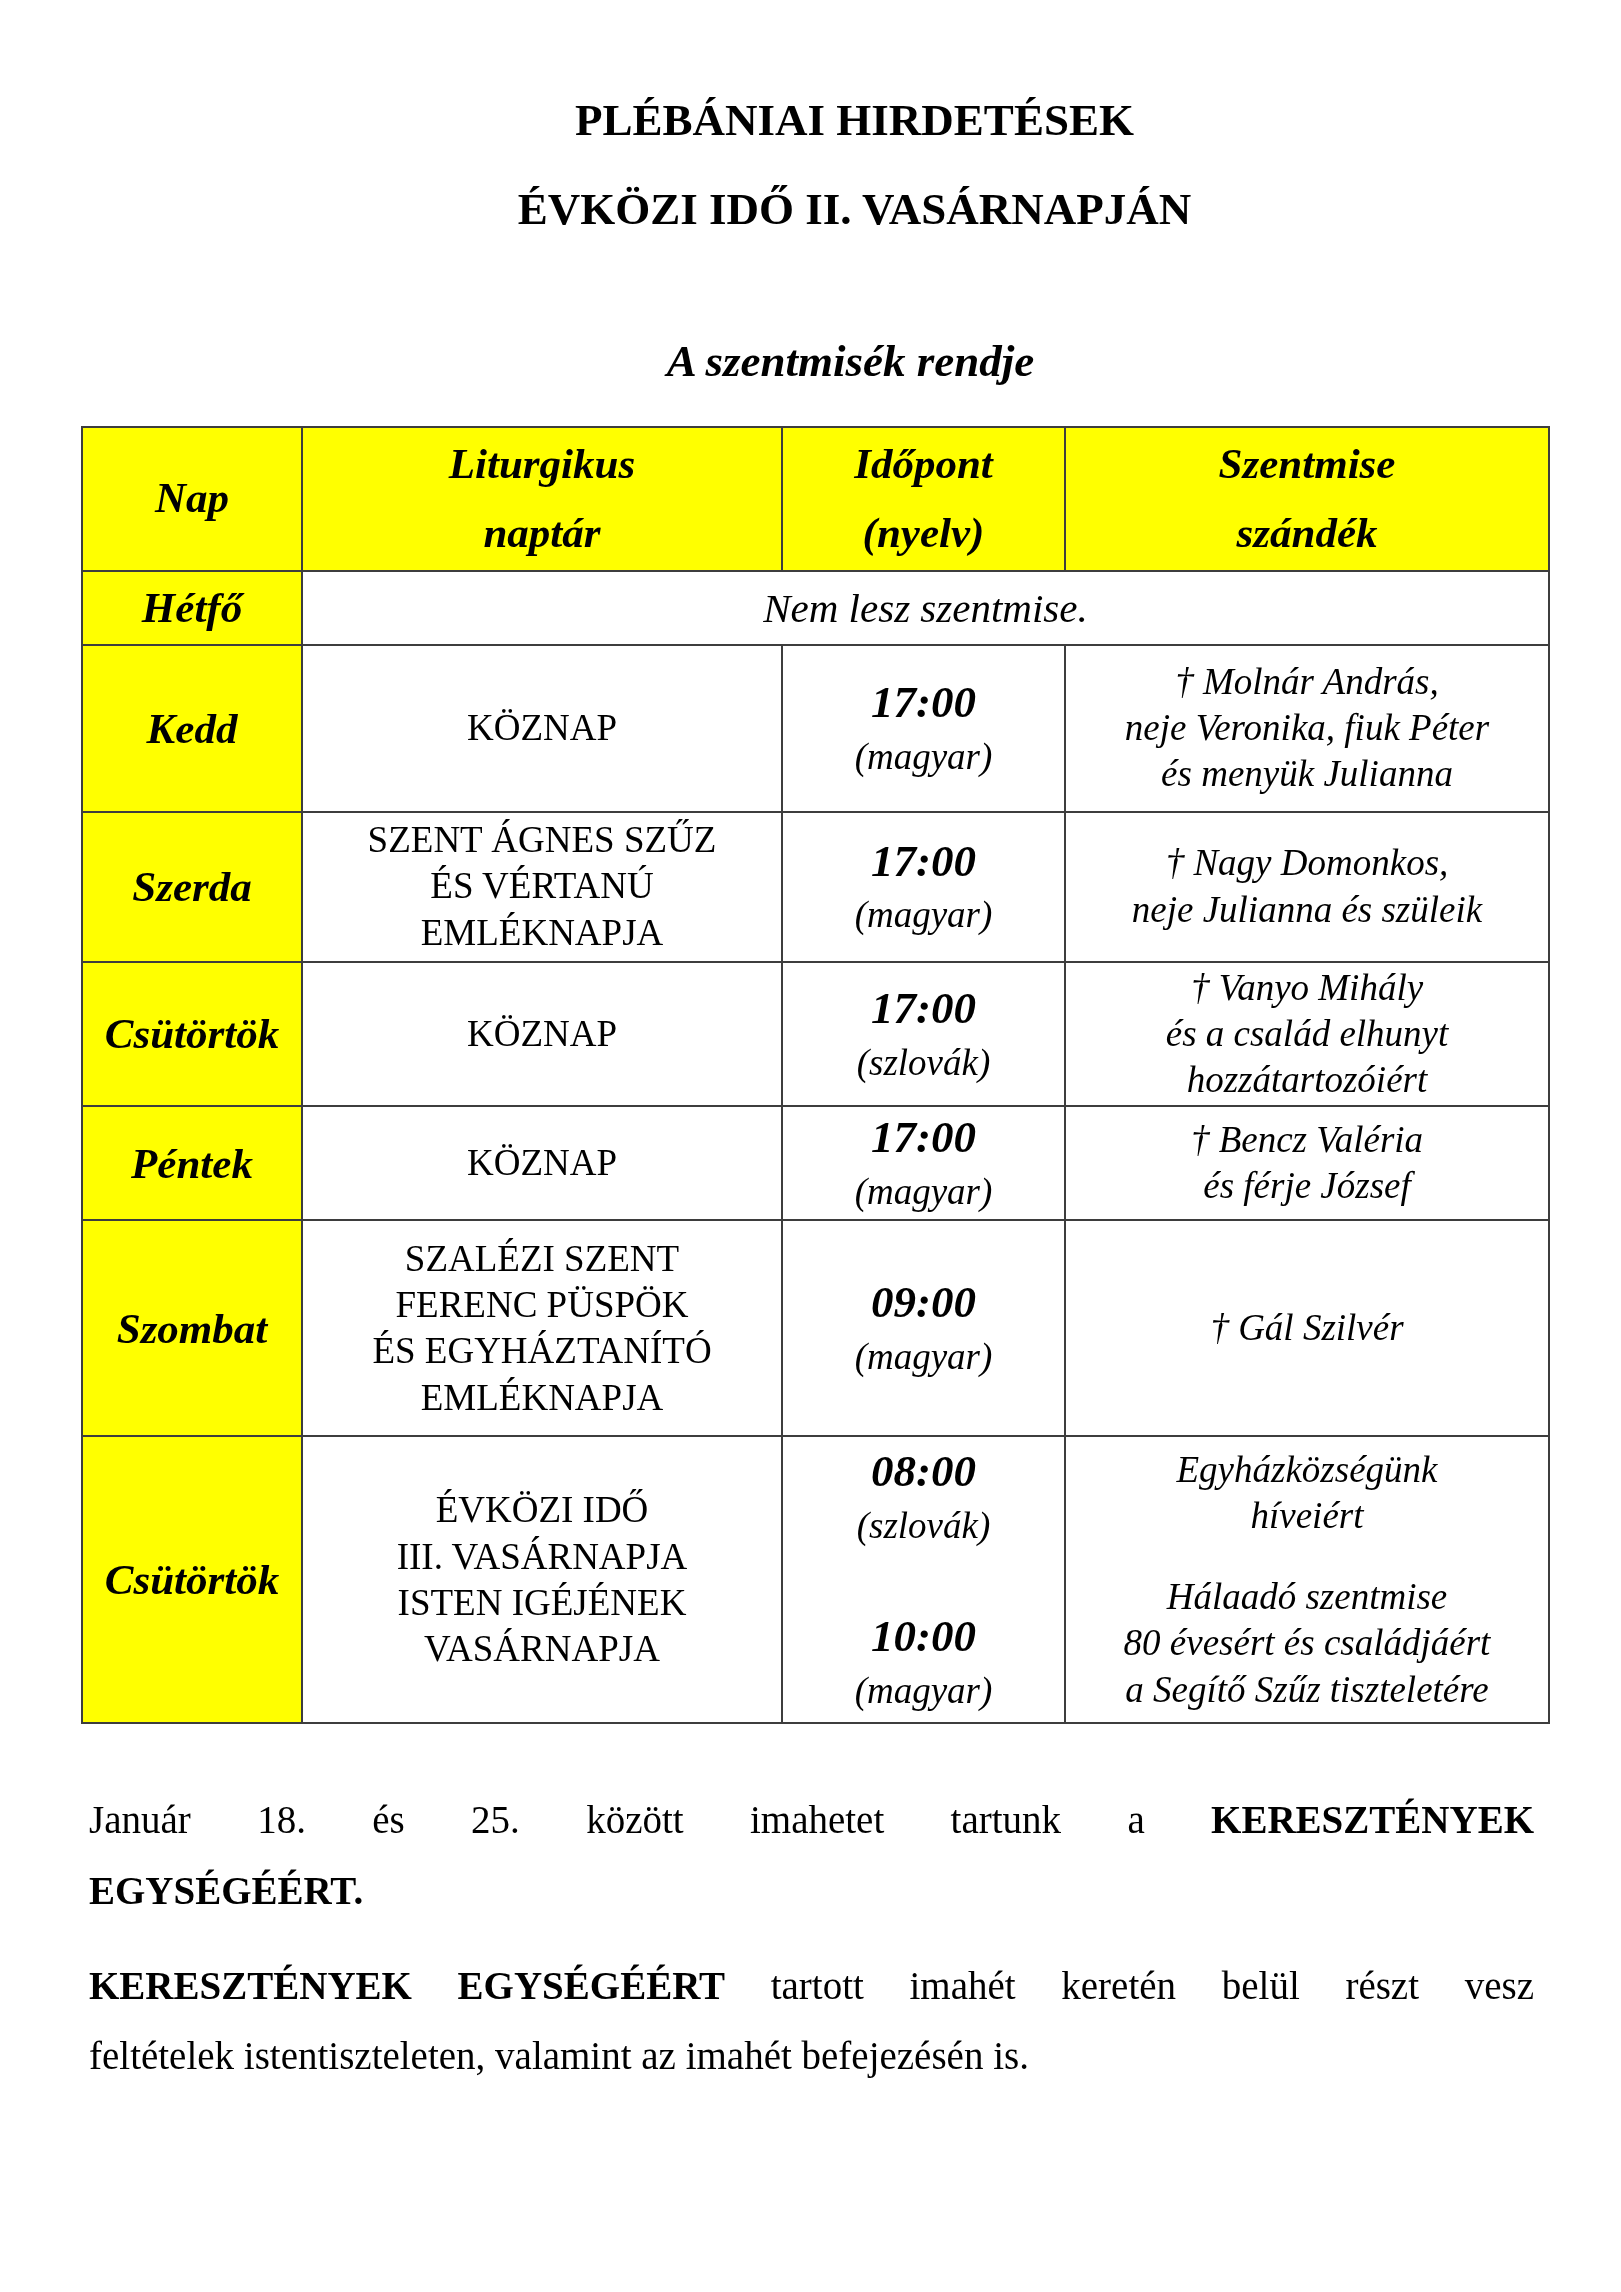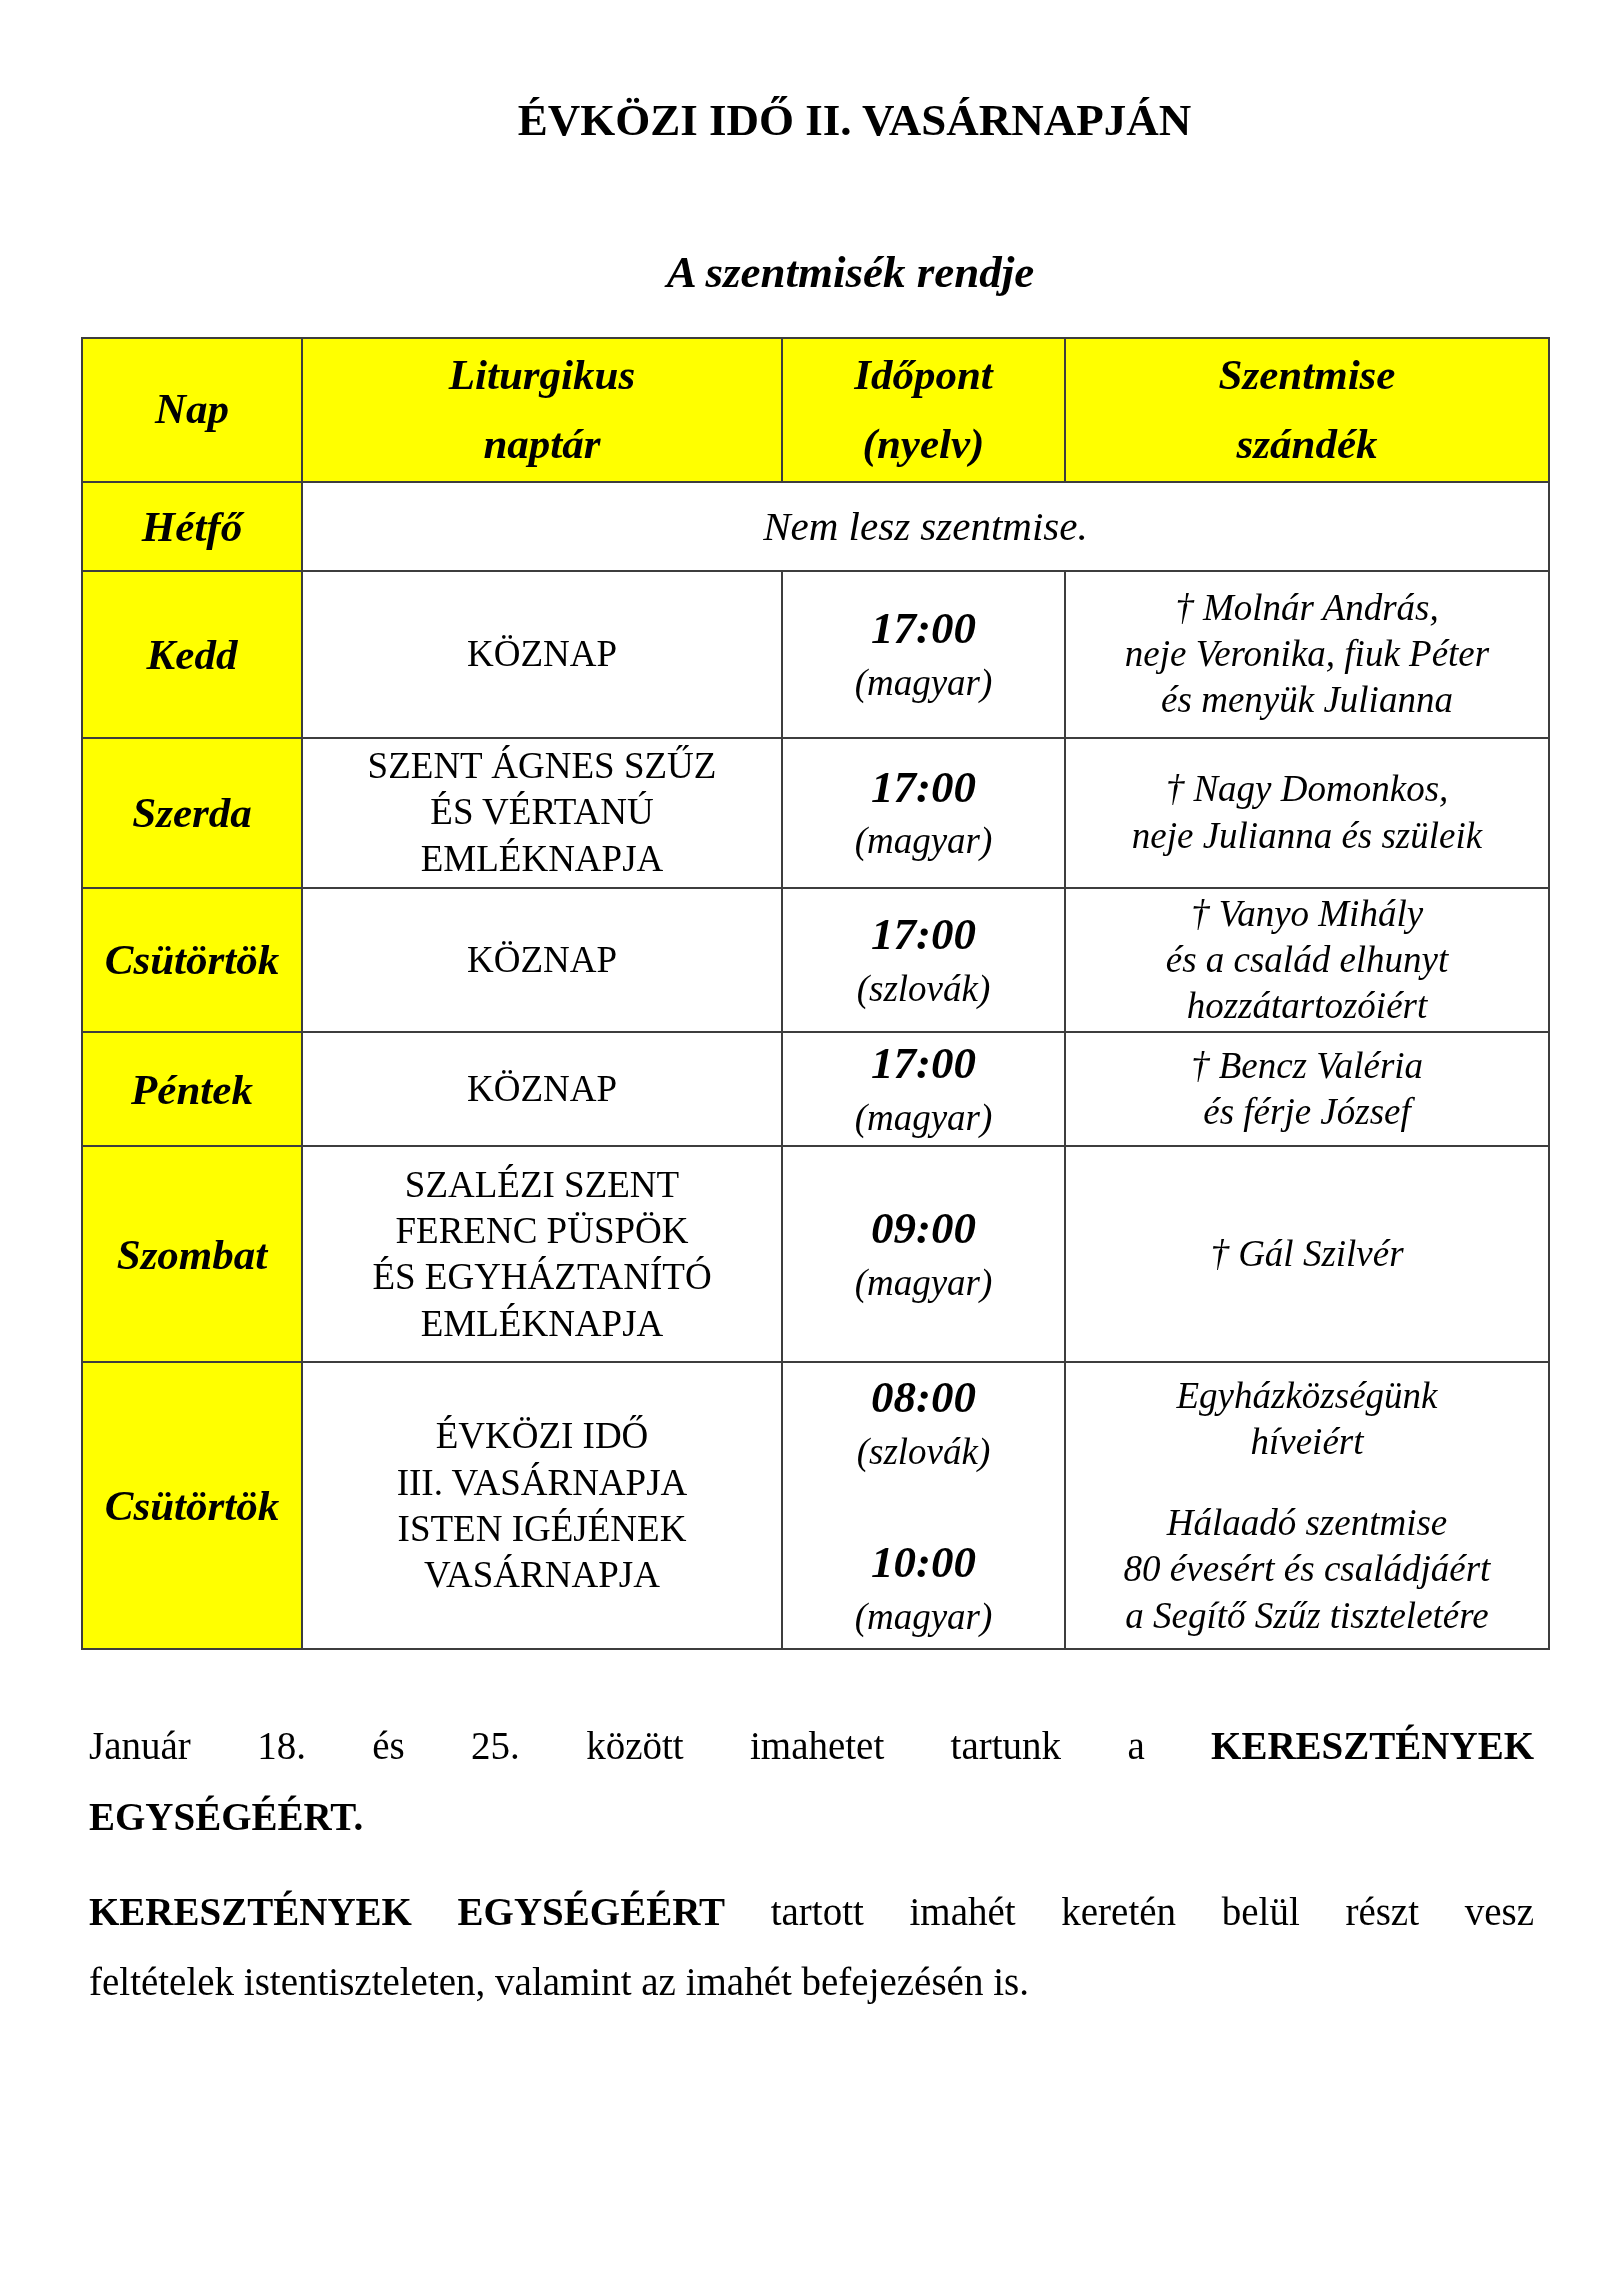--- a/index.html
+++ b/index.html
@@ -27,21 +27,21 @@
     border: 2.9px solid #2e2e2e;
   }
   table.mass th, table.mass td {
     border: 2px solid var(--border, #3d3d3d);
     padding: 2px 5.9px;
     text-align: center;
     vertical-align: middle;
     overflow: hidden;
   }
   thead tr { height: 141px; }
-  tbody tr:nth-child(1) { height: 89px; margin-left: 34px; }
+  tbody tr:nth-child(1) { height: 74px; margin-left: 34px; }
   tbody tr:nth-child(2) { height: 167px; }
   tbody tr:nth-child(3) { height: 150px; }
   tbody tr:nth-child(4) { height: 135px; }
   tbody tr:nth-child(5) { height: 114px; }
   tbody tr:nth-child(6) { height: 216px; }
   tbody tr:nth-child(7) { height: 287px; }
 
   th.hd {
     background: var(--highlight, #ffff00);
     font-size: 43px; font-weight: bold; font-style: italic;
@@ -67,20 +67,21 @@
   .pline { text-align: justify; text-align-last: justify; }
   .pline-last { text-align: left; }
   .b { font-weight: bold; }
 </style>
 </head>
 <body>
 
 <div class="page">
 
   <div class="headings">
+    <h1 class="title">PLÉBÁNIAI HIRDETÉSEK</h1>
     <h1 class="title title2">ÉVKÖZI IDŐ II. VASÁRNAPJÁN</h1>
     <h3 class="section-title">A szentmisék rendje</h3>
   </div>
 
   <table class="mass">
     <colgroup>
       <col style="width:220px">
         <col style="width:480px">
         <col style="width:283px">
         <col style="width:484px">

